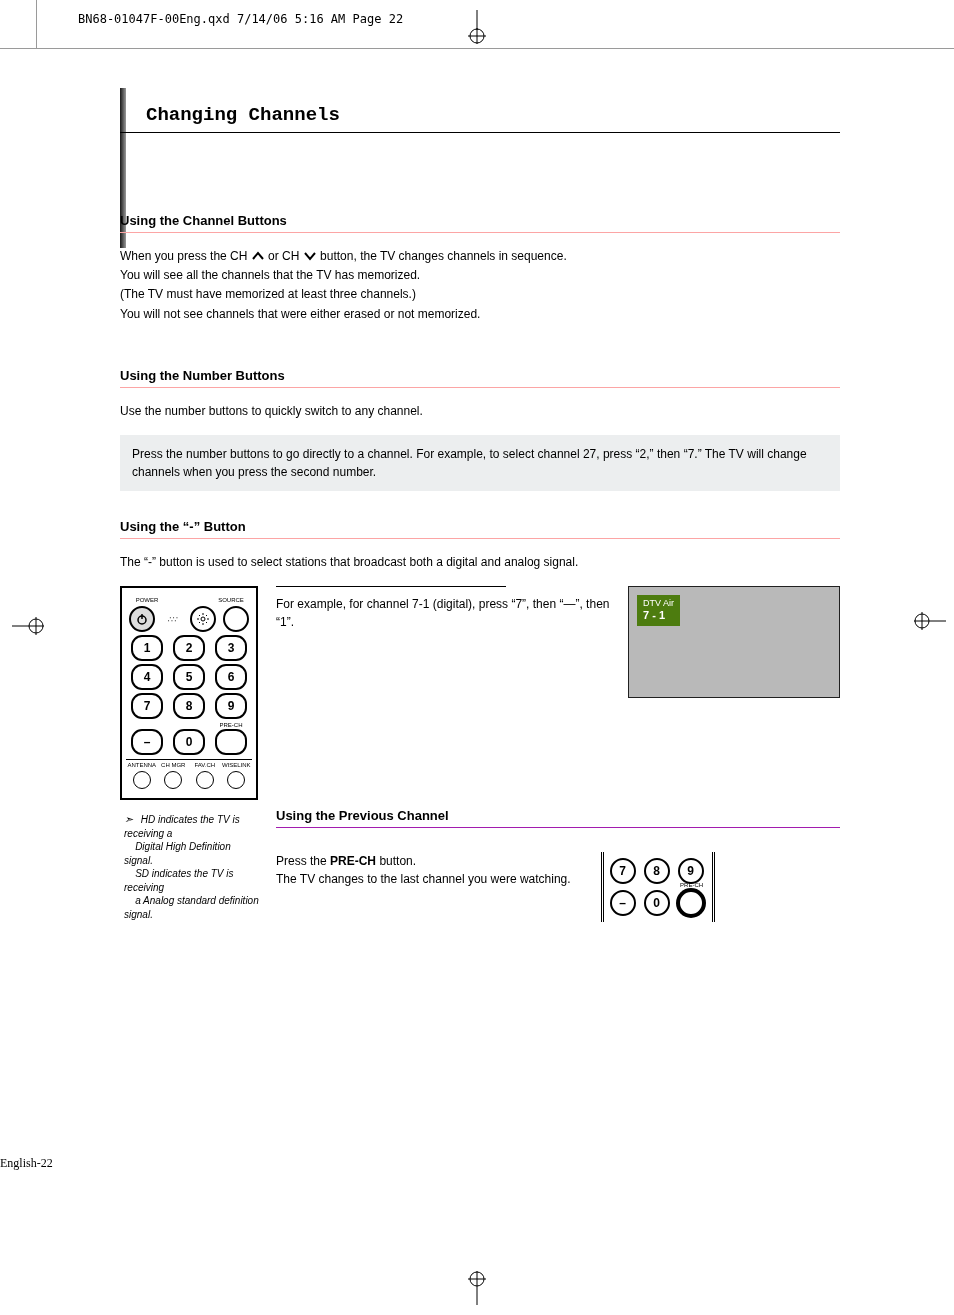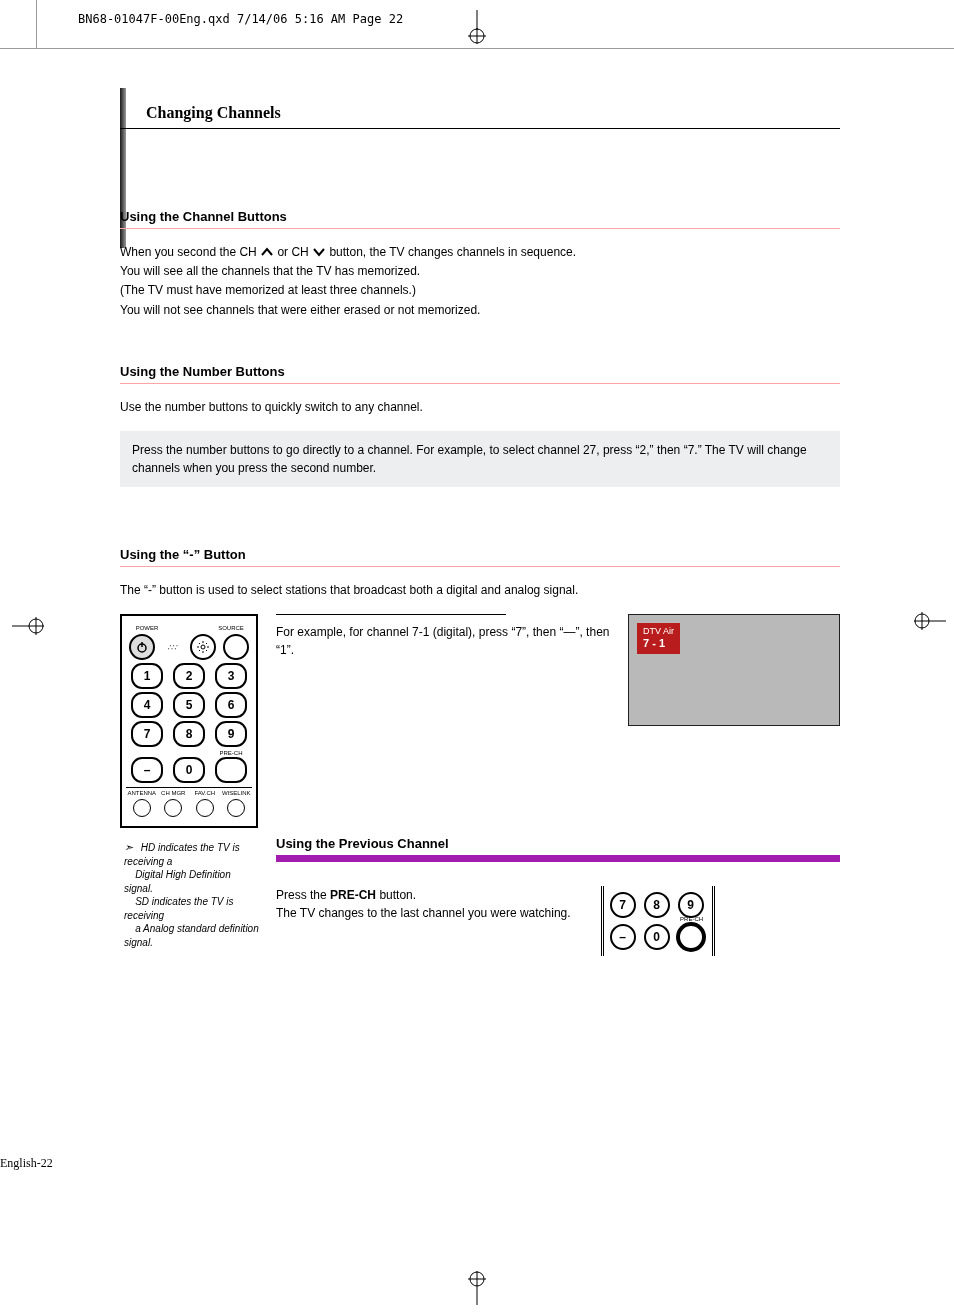--- a/index.html
+++ b/index.html
@@ -75,23 +75,23 @@
   .title-side {
     width: 6px;
     background: linear-gradient(to right, rgba(0,0,0,0.9), rgba(0,0,0,0.4));
     margin-right: 10px;
     height: 160px;
     position: absolute;
     top: 88px;
     left: 120px;
   }
   .page-title {
-    font-family: Liberation Serif, serif;
-    font-weight: bold;
-    font-size: 16px;
+    font-family: Liberation Mono, monospace;
+    font-weight: bold;
+    font-size: 19px;
     padding: 4px 0 6px 26px;
   }
   .section-h {
     font-size: 13px;
     font-weight: bold;
     padding-bottom: 4px;
     border-bottom: 1px solid #fca5a5;
     margin-top: 24px;
   }
   .gray-box {
@@ -189,35 +189,35 @@
     width: 210px;
     height: 110px;
     background: #b9b9b9;
     border: 1px solid #202020;
     position: relative;
   }
   .tv-tag {
     position: absolute;
     top: 8px;
     left: 8px;
-    background: #b91c1c;
+    background: #4d7c0f;
     color: #fff;
     font-size: 9px;
     padding: 3px 6px;
     line-height: 1.25;
   }
   .tv-tag .ch {
     font-size: 11px;
     font-weight: bold;
   }
   .sub-h {
     font-size: 13px;
     font-weight: bold;
     padding-bottom: 4px;
-    border-bottom: 7px solid #a21caf;
+    border-bottom: 1px solid #a21caf;
   }
   .prev-row {
     display: flex;
     gap: 30px;
     align-items: flex-start;
     margin-top: 24px;
   }
   .small-remote {
     border-left: 3px double #000;
     border-right: 3px double #000;
@@ -278,39 +278,39 @@
 <div class="title-side"></div>
 
 <div class="content">
 
   <div class="title-bar">
     <div class="page-title">Changing Channels</div>
   </div>
 
   <div class="section-h">Using the Channel Buttons</div>
   <div class="body-txt">
-    <span>When you second the CH </span>
+    <span>When you press the CH </span>
     <span class="chev"><svg width="14" height="10" style="display:inline">
             <path d="M2 8 L7 2 L12 8" stroke="#000" stroke-width="2" fill="none"></path>
           </svg></span>
     <span> or CH </span>
     <span class="chev"><svg width="14" height="10" style="display:inline">
             <path d="M2 2 L7 8 L12 2" stroke="#000" stroke-width="2" fill="none"></path>
           </svg></span>
     <span> button, the TV changes channels in sequence.</span><br>
     <span>You will see all the channels that the TV has memorized.</span><br>
     <span>(The TV must have memorized at least three channels.)</span><br>
     <span>You will not see channels that were either erased or not memorized.</span>
   </div>
 
   <div class="section-h" style="margin-top:44px">Using the Number Buttons</div>
   <div class="body-txt">Use the number buttons to quickly switch to any channel.</div>
   <div class="gray-box">Press the number buttons to go directly to a channel. For example, to select channel 27, press “2,” then “7.” The TV will change channels when you press the second number.</div>
 
-  <div class="section-h" style="margin-top:60px">Using the “-” Button</div>
+  <div class="section-h" style="margin-top:28px">Using the “-” Button</div>
   <div class="body-txt">The “-” button is used to select stations that broadcast both a digital and analog signal.</div>
 
   <div class="cols">
 
     <div class="remote-box">
       <div class="remote">
         <div class="remote-row">
           <div class="rlabel">POWER</div>
           <div class="rlabel"></div>
           <div class="rlabel">SOURCE</div>

